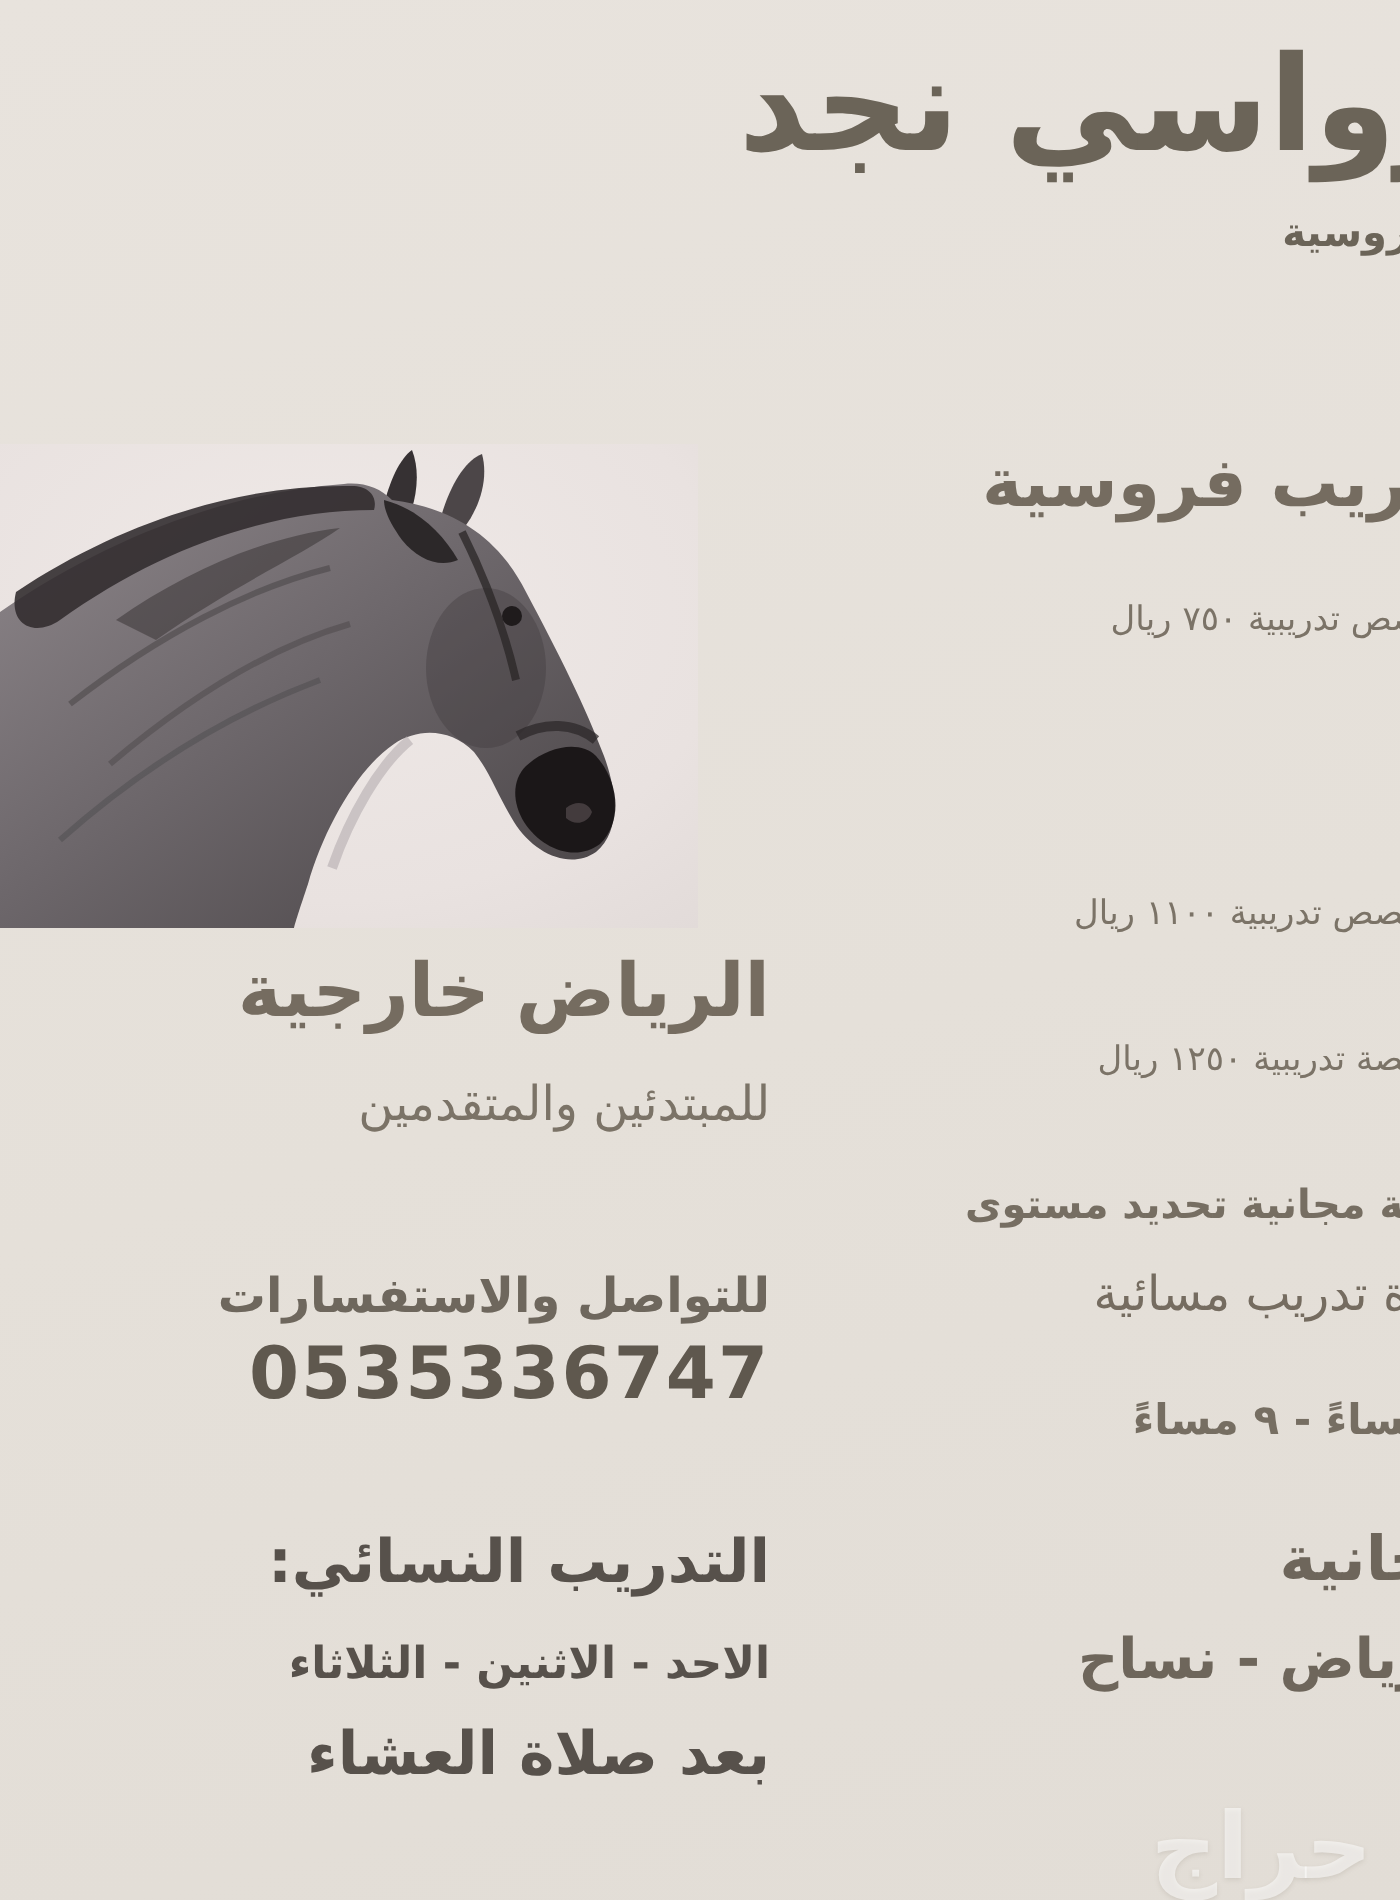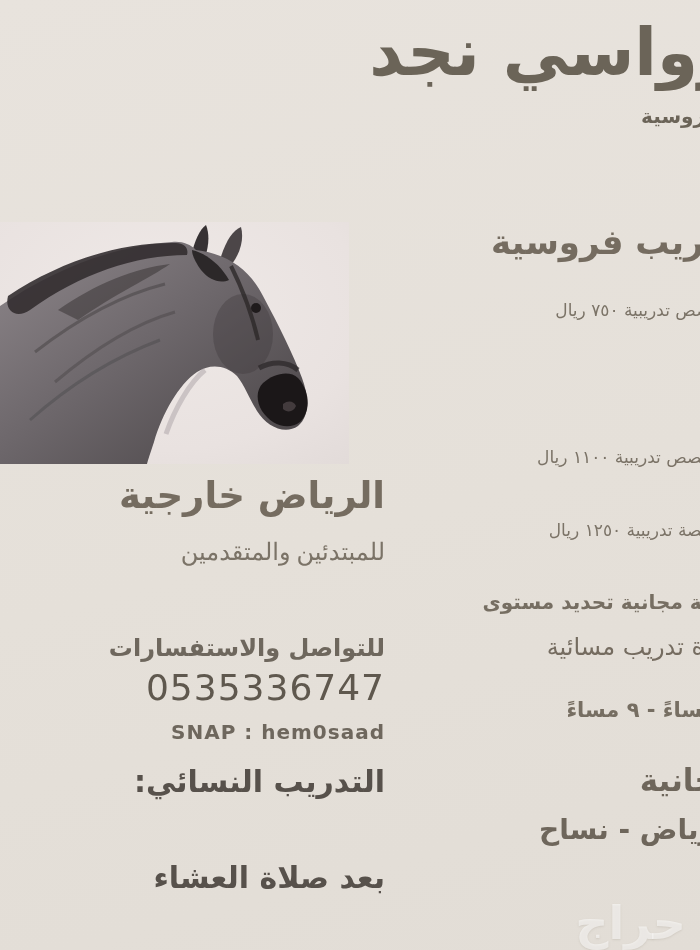--- a/index.html
+++ b/index.html
@@ -48,23 +48,23 @@
   .price   { font-size: 17px; color: #7b7367; }
   .free-note     { top: 590px; font-size: 20px; font-weight: bold; color: #766e62; }
   .period-title  { top: 633px; font-size: 24px; font-weight: normal; color: #756c60; }
   .hours         { top: 698px; font-size: 21px; font-weight: bold; color: #766e62; }
   .loc-label     { top: 762px; font-size: 31px; font-weight: bold; color: #6e665b; }
   .loc-value     { top: 813px; font-size: 28px; font-weight: bold; color: #6e665b; }
 
   
   .lc { left: 0; width: 349px; }
   .trips-title   { top: 474px; font-size: 37px; font-weight: bold; color: #756c60; }
-  .trips-sub     { top: 538px; font-size: 24px; color: #7b7367; font-family: Liberation Serif, serif; }
+  .trips-sub     { top: 538px; font-size: 24px; color: #7b7367; }
   .contact-label { top: 634px; font-size: 24px; font-weight: bold; color: #6e675d; }
-  .phone         { top: 667px; font-size: 36px; font-weight: normal; color: #5f584e; letter-spacing: 1px; }
+  .phone         { top: 667px; font-size: 36px; font-weight: bold; color: #5f584e; letter-spacing: 1px; }
   .snap          { top: 720px; font-size: 20px; font-weight: bold; color: #6e675d; letter-spacing: 1px; }
   .women-title   { top: 764px; font-size: 30px; font-weight: bold; color: #57514b; }
   .women-days    { top: 820px; font-size: 22px; font-weight: bold; color: #57514b; }
   .women-time    { top: 860px; font-size: 30px; font-weight: bold; color: #57514b; }
 
   
   .watermark {
     position: absolute;
     right: 14px; top: 896px;
     direction: rtl;
@@ -123,19 +123,19 @@
   <div class="txt rc free-note">حصة مجانية تحديد مستوى</div>
   <div class="txt rc period-title">فترة تدريب مسائية</div>
   <div class="txt rc hours">٤ مساءً - ٩ مساءً</div>
   <div class="txt rc loc-label">مجانية</div>
   <div class="txt rc loc-value">الرياض - نساح</div>
 
   <div class="txt lc trips-title">الرياض خارجية</div>
   <div class="txt lc trips-sub">للمبتدئين والمتقدمين</div>
   <div class="txt lc contact-label">للتواصل والاستفسارات</div>
   <div class="txt lc phone ltr">0535336747</div>
-  <div class="txt lc snap ltr">SNAP : hem0saad</div>
   <div class="txt lc women-title">التدريب النسائي:</div>
+  <div class="txt lc women-days">الاحد - الاثنين - الثلاثاء</div>
   <div class="txt lc women-time">بعد صلاة العشاء</div>
 
   <div class="watermark">حراج</div>
 
 </div>
 
 </body></html>

